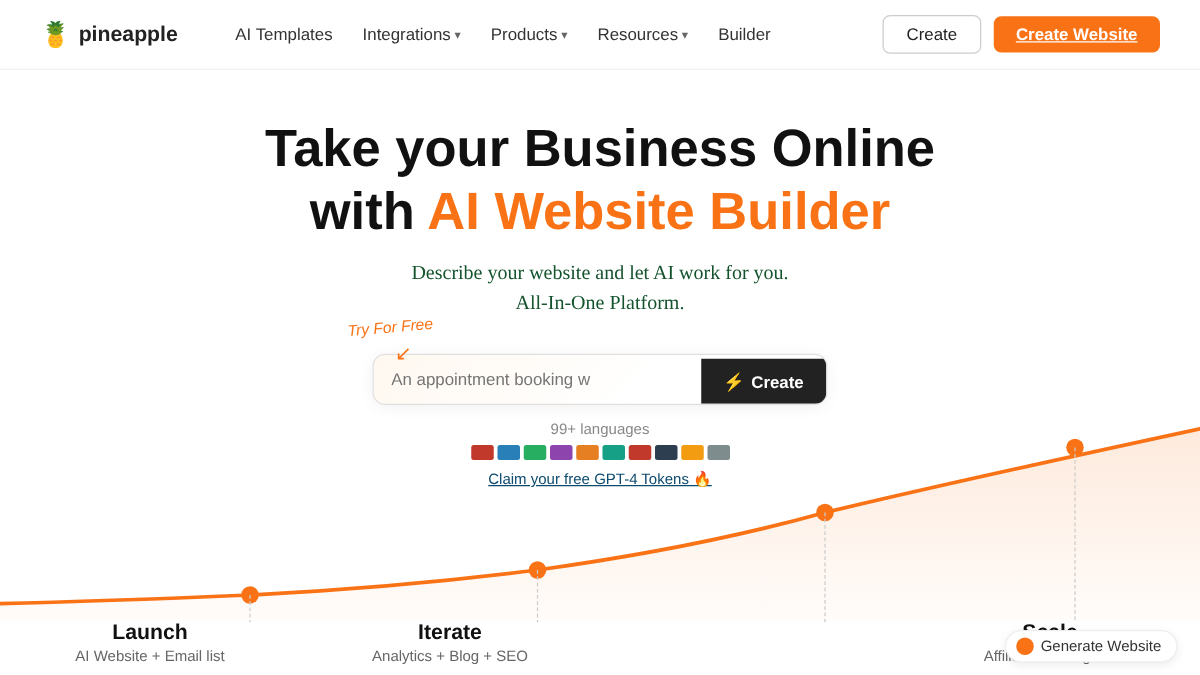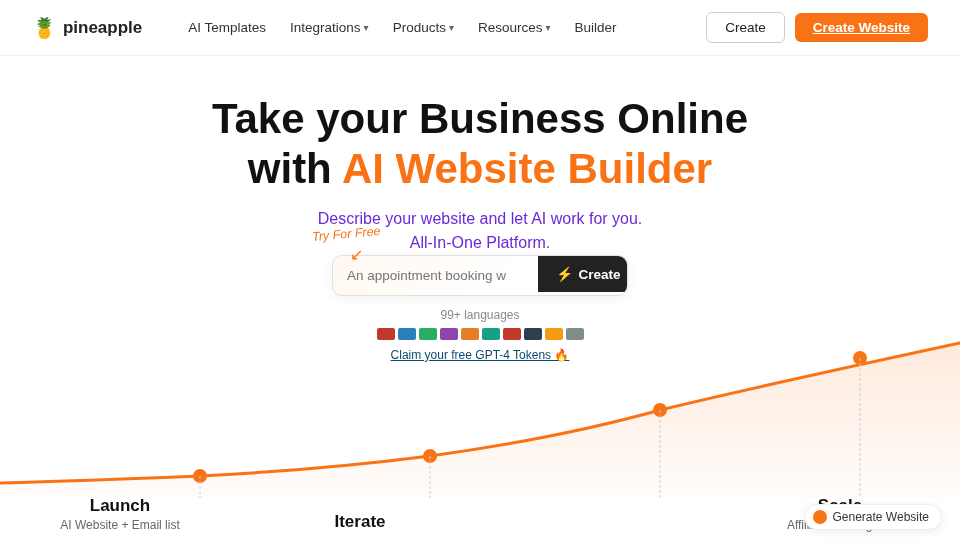--- a/index.html
+++ b/index.html
@@ -88,22 +88,24 @@
       font-weight: 800;
       line-height: 1.18;
       color: #111;
       margin-bottom: 14px;
     }
     .hero-title-orange {
       color: #f97316;
     }
     .hero-sub {
       font-size: 16px;
-      color: #6d28d9;
+      color: #14532d;
       line-height: 1.5;
+      margin-bottom: 28px;
+      font-family: Liberation Serif, serif;
     }
 
     
     .input-row-wrap {
       position: relative;
       display: inline-block;
     }
     .try-label {
       position: absolute;
       top: -28px;
@@ -115,27 +117,27 @@
     }
     .try-arrow {
       position: absolute;
       top: -10px;
       left: 18px;
       font-size: 16px;
       color: #f97316;
     }
     .input-row {
       display: flex;
-      align-items: flex-start;
+      align-items: flex-end;
       gap: 0;
       background: linear-gradient(135deg, #fff8f0 0%, #fff 60%);
       border: 1.5px solid #e0e0e0;
       border-radius: 10px;
       overflow: hidden;
-      width: 296px;
+      width: 364px;
       box-shadow: 0 2px 12px rgba(0,0,0,0.06);
     }
     .hero-input {
       flex: 1;
       border: none;
       outline: none;
       padding: 12px 14px;
       font-size: 13.5px;
       color: #888;
       background: transparent;
@@ -362,20 +364,21 @@
     <line x1="860" y1="20" x2="860" y2="160" stroke="#ccc" stroke-width="1" stroke-dasharray="3,2"></line>
   </svg>
 
   <div class="stages">
     <div class="stage">
       <span class="stage-name">Launch</span>
       <span class="stage-desc">AI Website + Email list</span>
     </div>
     <div class="stage">
       <span class="stage-name">Iterate</span>
+      <span class="stage-desc">Analytics + Blog + SEO</span>
     </div>
     <div class="stage">
     </div>
     <div class="stage">
       <span class="stage-name">Scale</span>
       <span class="stage-desc">Affiliates + Integrate</span>
     </div>
   </div>
 </div>
 

